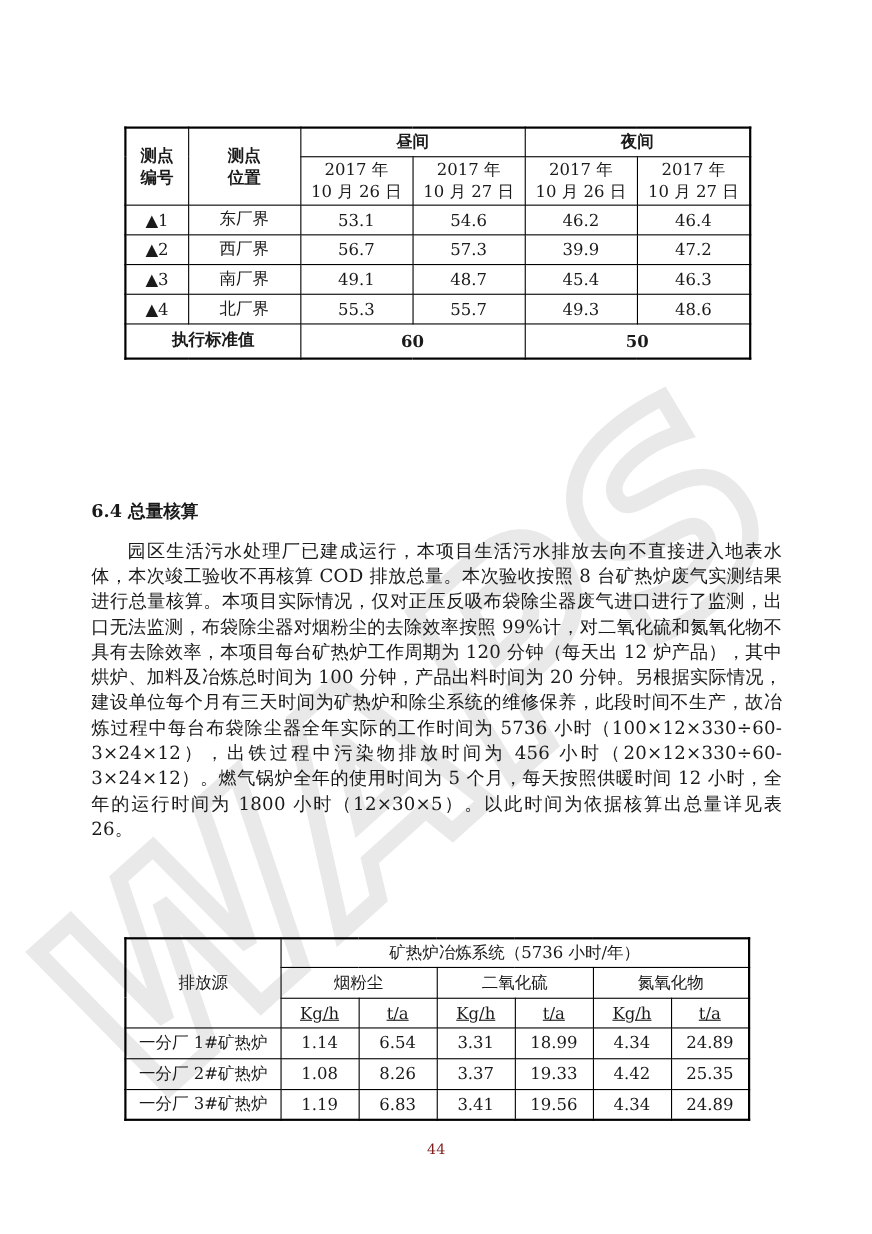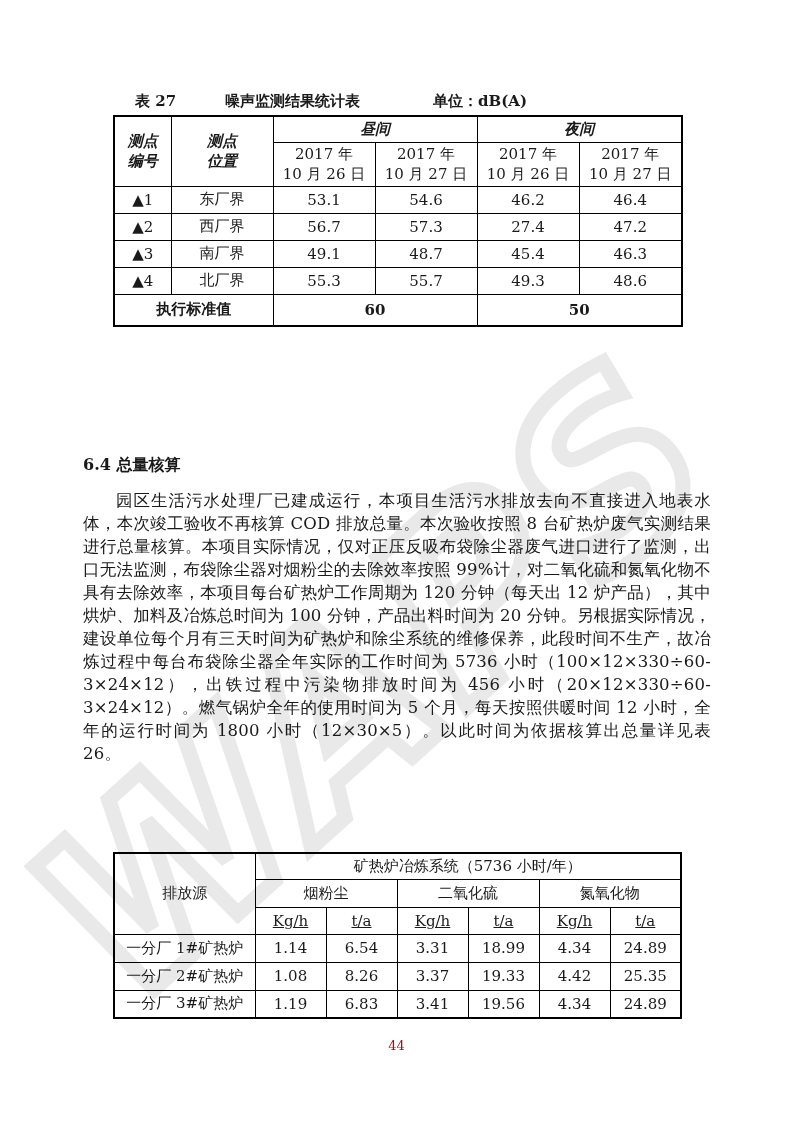--- a/index.html
+++ b/index.html
@@ -65,37 +65,32 @@
 </style>
 </head>
 <body>
 
 <div class="page">
 
   <div class="watermark">WAPS</div>
 
   <div class="content">
 
-    <div class="caption" style="left:113px; top:92px; width:568px;">
-      <span style="left:22px;">表 27</span>
-      <span style="left:112px;">噪声监测结果统计表</span>
-      <span style="left:320px;">单位：dB(A)</span>
-    </div>
 
     <table class="t27">
       <colgroup>
         <col style="width:57px">
           <col style="width:102px">
         <col style="width:102px">
           <col style="width:102px">
         <col style="width:102px">
           <col style="width:103px">
       </colgroup>
       <tbody>
-          <tr style="height:26px;font-style:italic;">
+          <tr style="height:26px;">
         <th rowspan="2" class="b pre">测点
 编号</th>
         <th rowspan="2" class="b pre">测点
 位置</th>
         <th colspan="2" class="b">昼间</th>
         <th colspan="2" class="b">夜间</th>
       </tr>
       <tr style="height:44px;">
         <th class="pre">2017 年
 10 月 26 日</th>
@@ -112,21 +107,21 @@
         <td>53.1</td>
         <td>54.6</td>
         <td>46.2</td>
         <td>46.4</td>
       </tr>
       <tr style="height:27px;">
         <td>▲2</td>
         <td>西厂界</td>
         <td>56.7</td>
         <td>57.3</td>
-        <td>27.4</td>
+        <td>39.9</td>
         <td>47.2</td>
       </tr>
       <tr style="height:27px;">
         <td>▲3</td>
         <td>南厂界</td>
         <td>49.1</td>
         <td>48.7</td>
         <td>45.4</td>
         <td>46.3</td>
       </tr>

